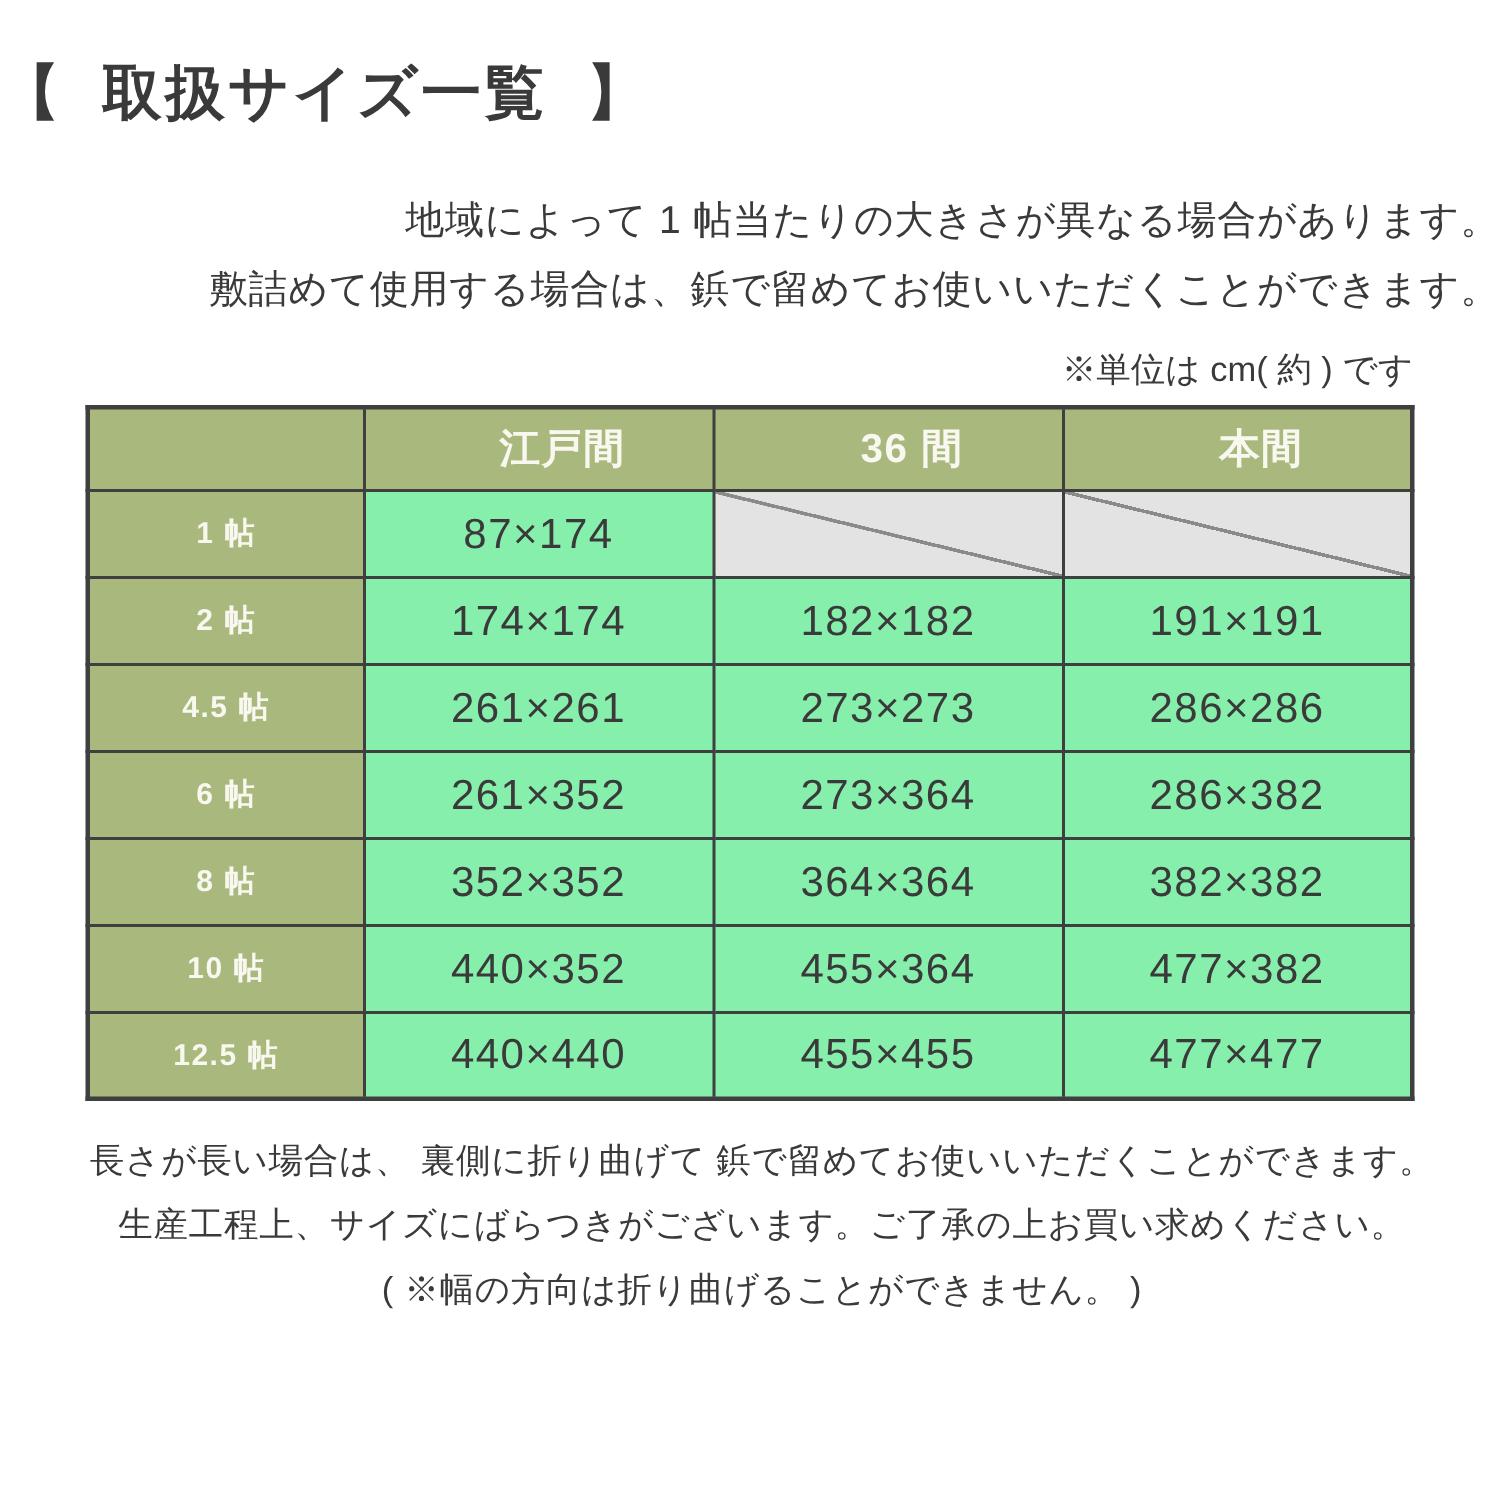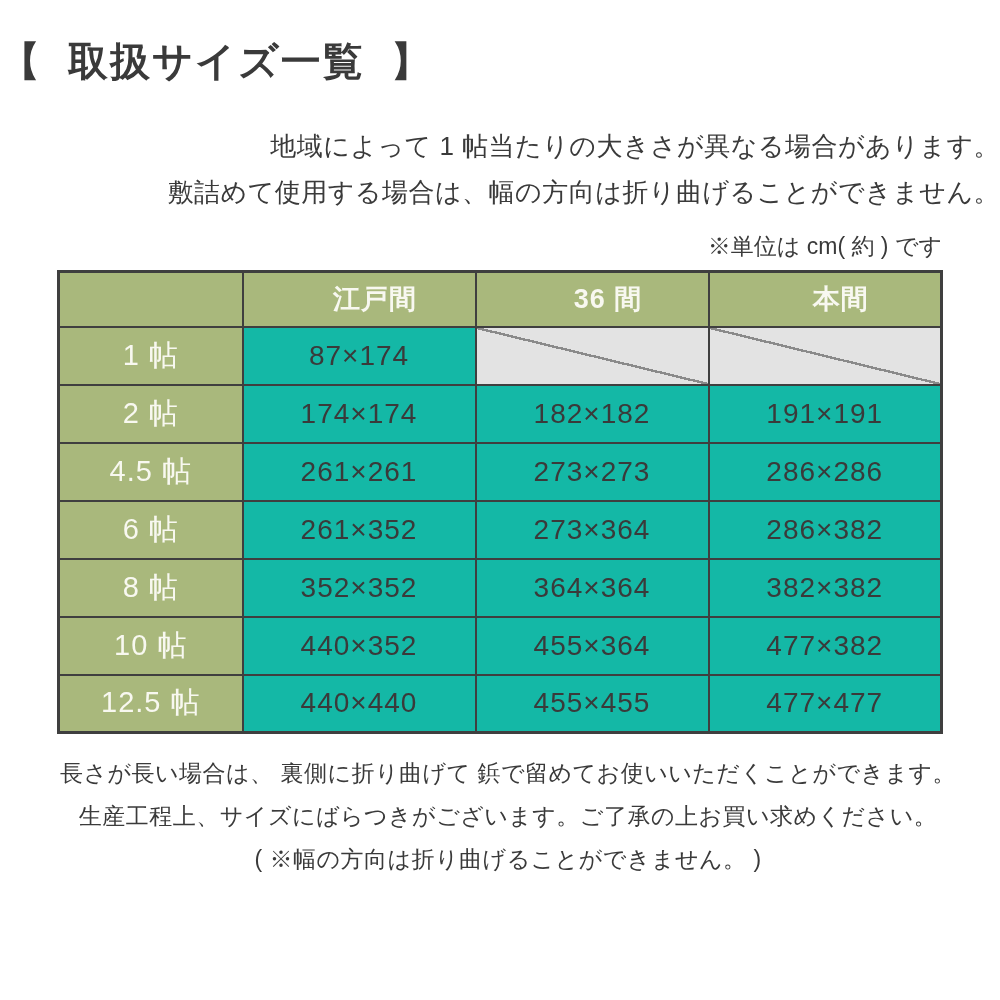--- a/index.html
+++ b/index.html
@@ -71,26 +71,26 @@
     color: var(--header-text);
     font-size: 27px;
     font-weight: bold;
     letter-spacing: 1px;
     padding-left: 32px;
   }
   table.size-table tbody th {
     height: 58px;
     background: var(--green);
     color: var(--header-text);
-    font-size: 29px;
-    font-weight: normal;
+    font-size: 20px;
+    font-weight: bold;
     letter-spacing: 1px;
   }
   table.size-table tbody td {
-    background: #14b8a6;
+    background: #86efac;
     color: var(--text);
     font-size: 28px;
     font-weight: 500;
     letter-spacing: 1px;
   }
   table.size-table td.diag {
     background: linear-gradient(to top right,
       var(--diag-bg) calc(50% - 1.2px),
       var(--diag-line) calc(50% - 1.2px),
       var(--diag-line) calc(50% + 1.2px),
@@ -108,21 +108,21 @@
 </style>
 </head>
 <body>
 
 <div class="page">
 
   <h1 class="title">【 取扱サイズ一覧 】</h1>
 
   <div class="desc-block">
     <p class="desc">地域によって 1 帖当たりの大きさが異なる場合があります。</p>
-    <p class="desc">敷詰めて使用する場合は、幅の方向は折り曲げることができません。</p>
+    <p class="desc">敷詰めて使用する場合は、鋲で留めてお使いいただくことができます。</p>
   </div>
 
   <div class="unit-note">※単位は cm( 約 ) です</div>
 
   <table class="size-table">
     <colgroup>
       <col class="c-label">
         <col class="c-val">
         <col class="c-val">
         <col class="c-val">

